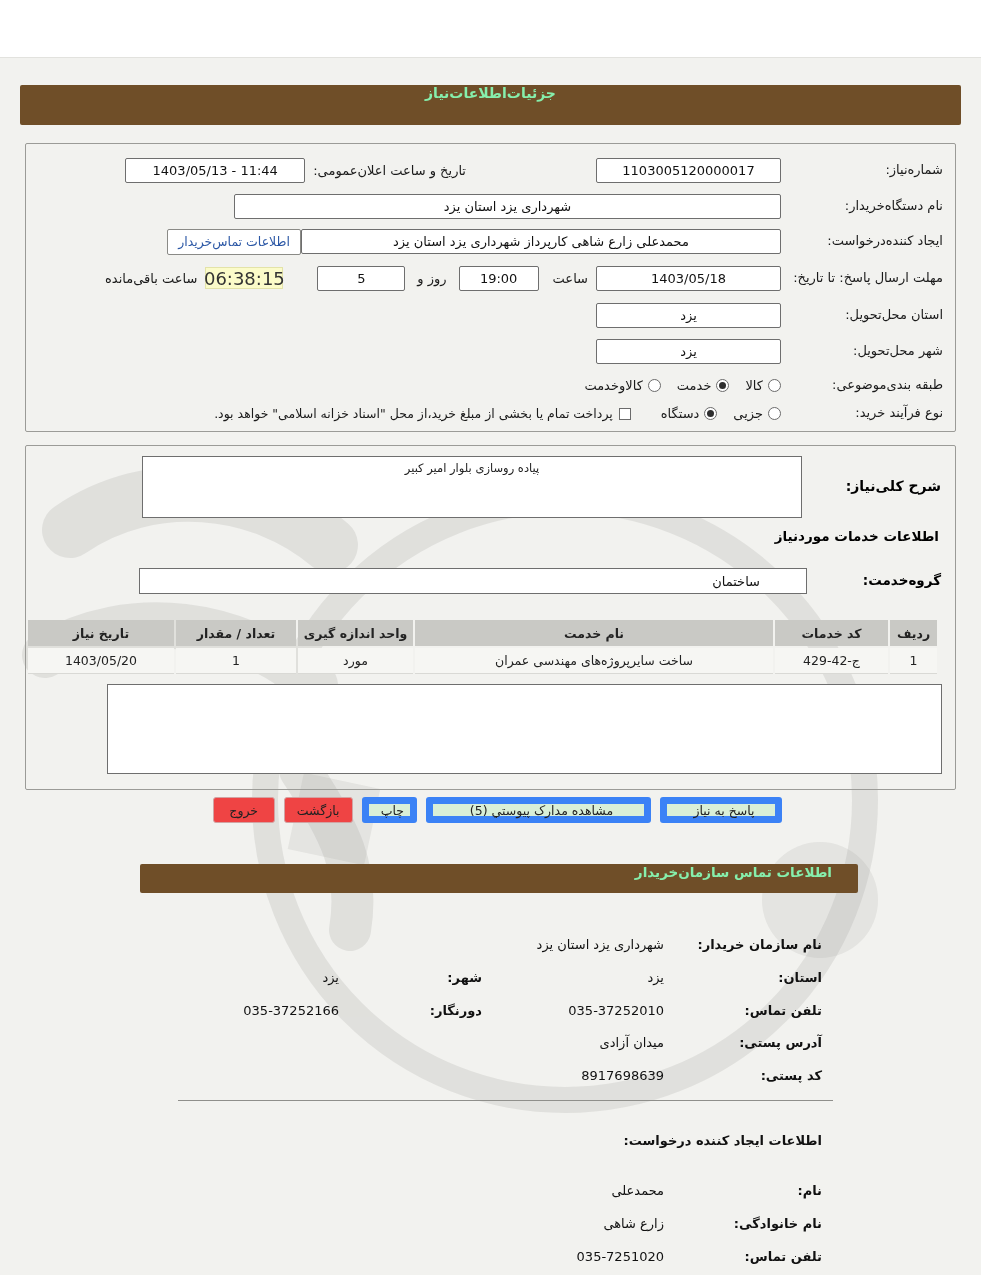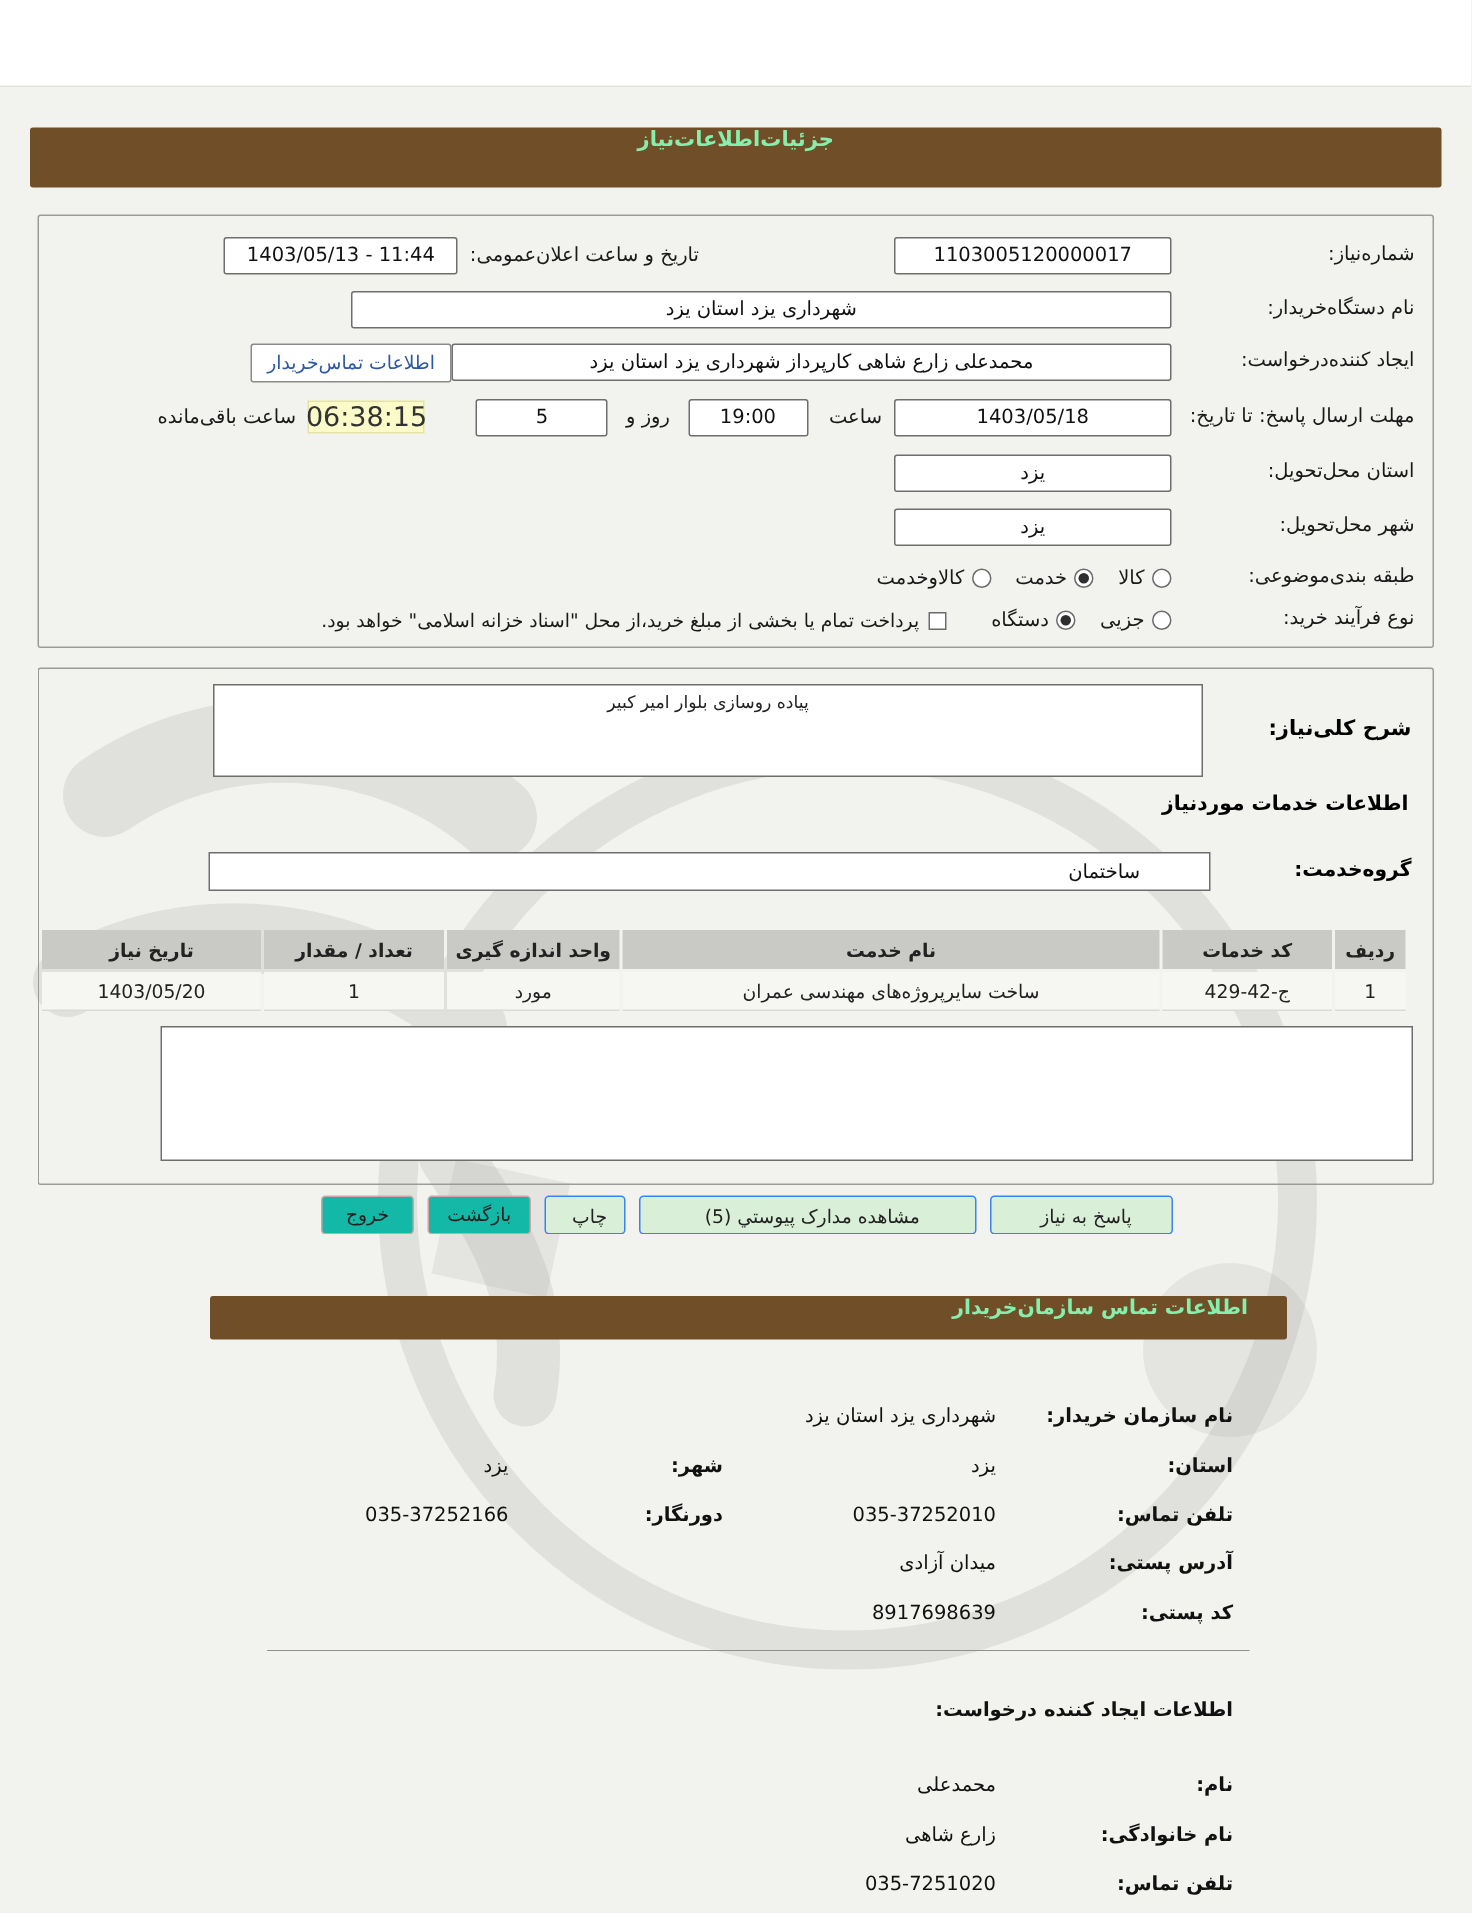--- a/index.html
+++ b/index.html
@@ -15,21 +15,21 @@
 
   .box { position:absolute; border:1px solid #9b9b97; border-radius:2px; }
   .box-form { left:25px; top:143px; width:931px; height:289px; }
   .box-need { left:25px; top:445px; width:931px; height:345px; }
 
   .frow { position:absolute; right:12px; left:10px; height:27px; display:flex; align-items:center; font-size:13px; color:#1a1a1a; }
   .r1{top:13px;} .r2{top:49px;} .r3{top:84px;} .r4{top:118px;height:32px;} .r5{top:158px;} .r6{top:194px;} .r7{top:228px;} .r8{top:256px;}
   .flabel { flex:0 0 162px; width:162px; text-align:right; line-height:1.25; padding-left:6px; }
 
   .inp { height:25px; border:1px solid #6e6e6e; background:#fff; text-align:center; font-size:13px; font-family:inherit; color:#111; border-radius:2px; padding:0 4px; }
-  .w185{width:185px;} .w547{width:547px;} .w480{width:480px;} .w80{width:80px;} .w88{width:88px;} .w180{width:156px;}
+  .w185{width:185px;} .w547{width:547px;} .w480{width:480px;} .w80{width:80px;} .w88{width:88px;} .w180{width:180px;}
   .ltr { direction:ltr; unicode-bidi:isolate; }
   .ml8{margin-left:8px;} .ml6{margin-left:6px;} .ml12{margin-left:22px;} .ml34{margin-left:34px;} .ml130{margin-left:130px;}
 
   .link-btn { height:26px; display:flex; align-items:center; border:1px solid #8a8a86; background:#fff; color:#2b57a5; font-size:12.5px; padding:0 10px; border-radius:2px; cursor:pointer; white-space:nowrap; }
 
   .countdown { width:78px; height:22px; background:#fbfbc9; border:1px solid #e3e3a8; display:flex; align-items:center; justify-content:center; font-size:18px; color:#333; }
 
   .rgroup { display:flex; align-items:center; margin-left:16px; cursor:pointer; }
   .radio { width:13px; height:13px; border:1px solid #6b6b6b; border-radius:50%; background:#fff; margin-left:5px; display:flex; align-items:center; justify-content:center; flex:0 0 13px; }
   .radio.checked::after { content:''; width:7px; height:7px; border-radius:50%; background:#2e2e2e; }
@@ -44,22 +44,22 @@
 
   .svc-table { position:absolute; right:16px; top:172px; width:899px; border-collapse:separate; border-spacing:2px; font-size:12.5px; table-layout:fixed; }
   .svc-table th { background:#c9c9c5; height:26px; font-weight:bold; text-align:center; color:#222; overflow:hidden; white-space:nowrap; }
   .svc-table td { background:#f6f6f3; height:26px; text-align:center; border-bottom:1px solid #d9d9d5; color:#222; overflow:hidden; white-space:nowrap; }
 
   .notes-label { position:absolute; right:14px; top:258px; width:72px; font-weight:bold; font-size:13px; text-align:right; line-height:1.5; }
   .notes-area { position:absolute; left:81px; top:238px; width:835px; height:90px; border:1px solid #6e6e6e; background:#fff; resize:none; font-family:inherit; }
 
   .actions { position:absolute; left:199px; top:797px; width:583px; height:26px; display:flex; gap:9px; align-items:center; }
   .btn { height:26px; border-radius:3px; font-size:12.5px; font-family:inherit; display:flex; align-items:center; justify-content:center; padding:0 6px; cursor:pointer; color:#222; white-space:nowrap; }
-  .btn-green { background:#d9efd7; border:1px solid #3b82f6;padding-left:12px; }
-  .btn-pink  { background:#14b8a6; border:1px solid #d2a3a3;font-family:Liberation Serif, serif; }
+  .btn-green { background:#d9efd7; border:7px solid #3b82f6;padding-left:12px; }
+  .btn-pink  { background:#ef4444; border:1px solid #d2a3a3; }
   .b-respond{flex:0 0 122px;} .b-attach{flex:0 0 225px;} .b-print{flex:0 0 54px;} .b-back{flex:0 0 69px;} .b-exit{flex:0 0 62px;}
 
   .contact { position:absolute; left:140px; top:921px; width:718px; font-size:13px; color:#111; }
   .crow { position:absolute; right:36px; left:20px; display:grid; grid-template-columns:140px 200px 125px 180px; align-items:center; height:22px; }
   .cr-org{top:12px;} .cr-geo{top:45px;} .cr-tel{top:78px;} .cr-addr{top:110px;} .cr-post{top:143px;}
   .cr-name{top:258px;} .cr-last{top:291px;} .cr-phone{top:324px;}
   .clabel { font-weight:bold; text-align:right; }
   .cval { text-align:right; padding-right:18px; }
   .cval-wide { grid-column:2 / 5; }
   .c-hr { position:absolute; right:25px; left:38px; top:179px; border-top:1px solid #8f8f8b; }

